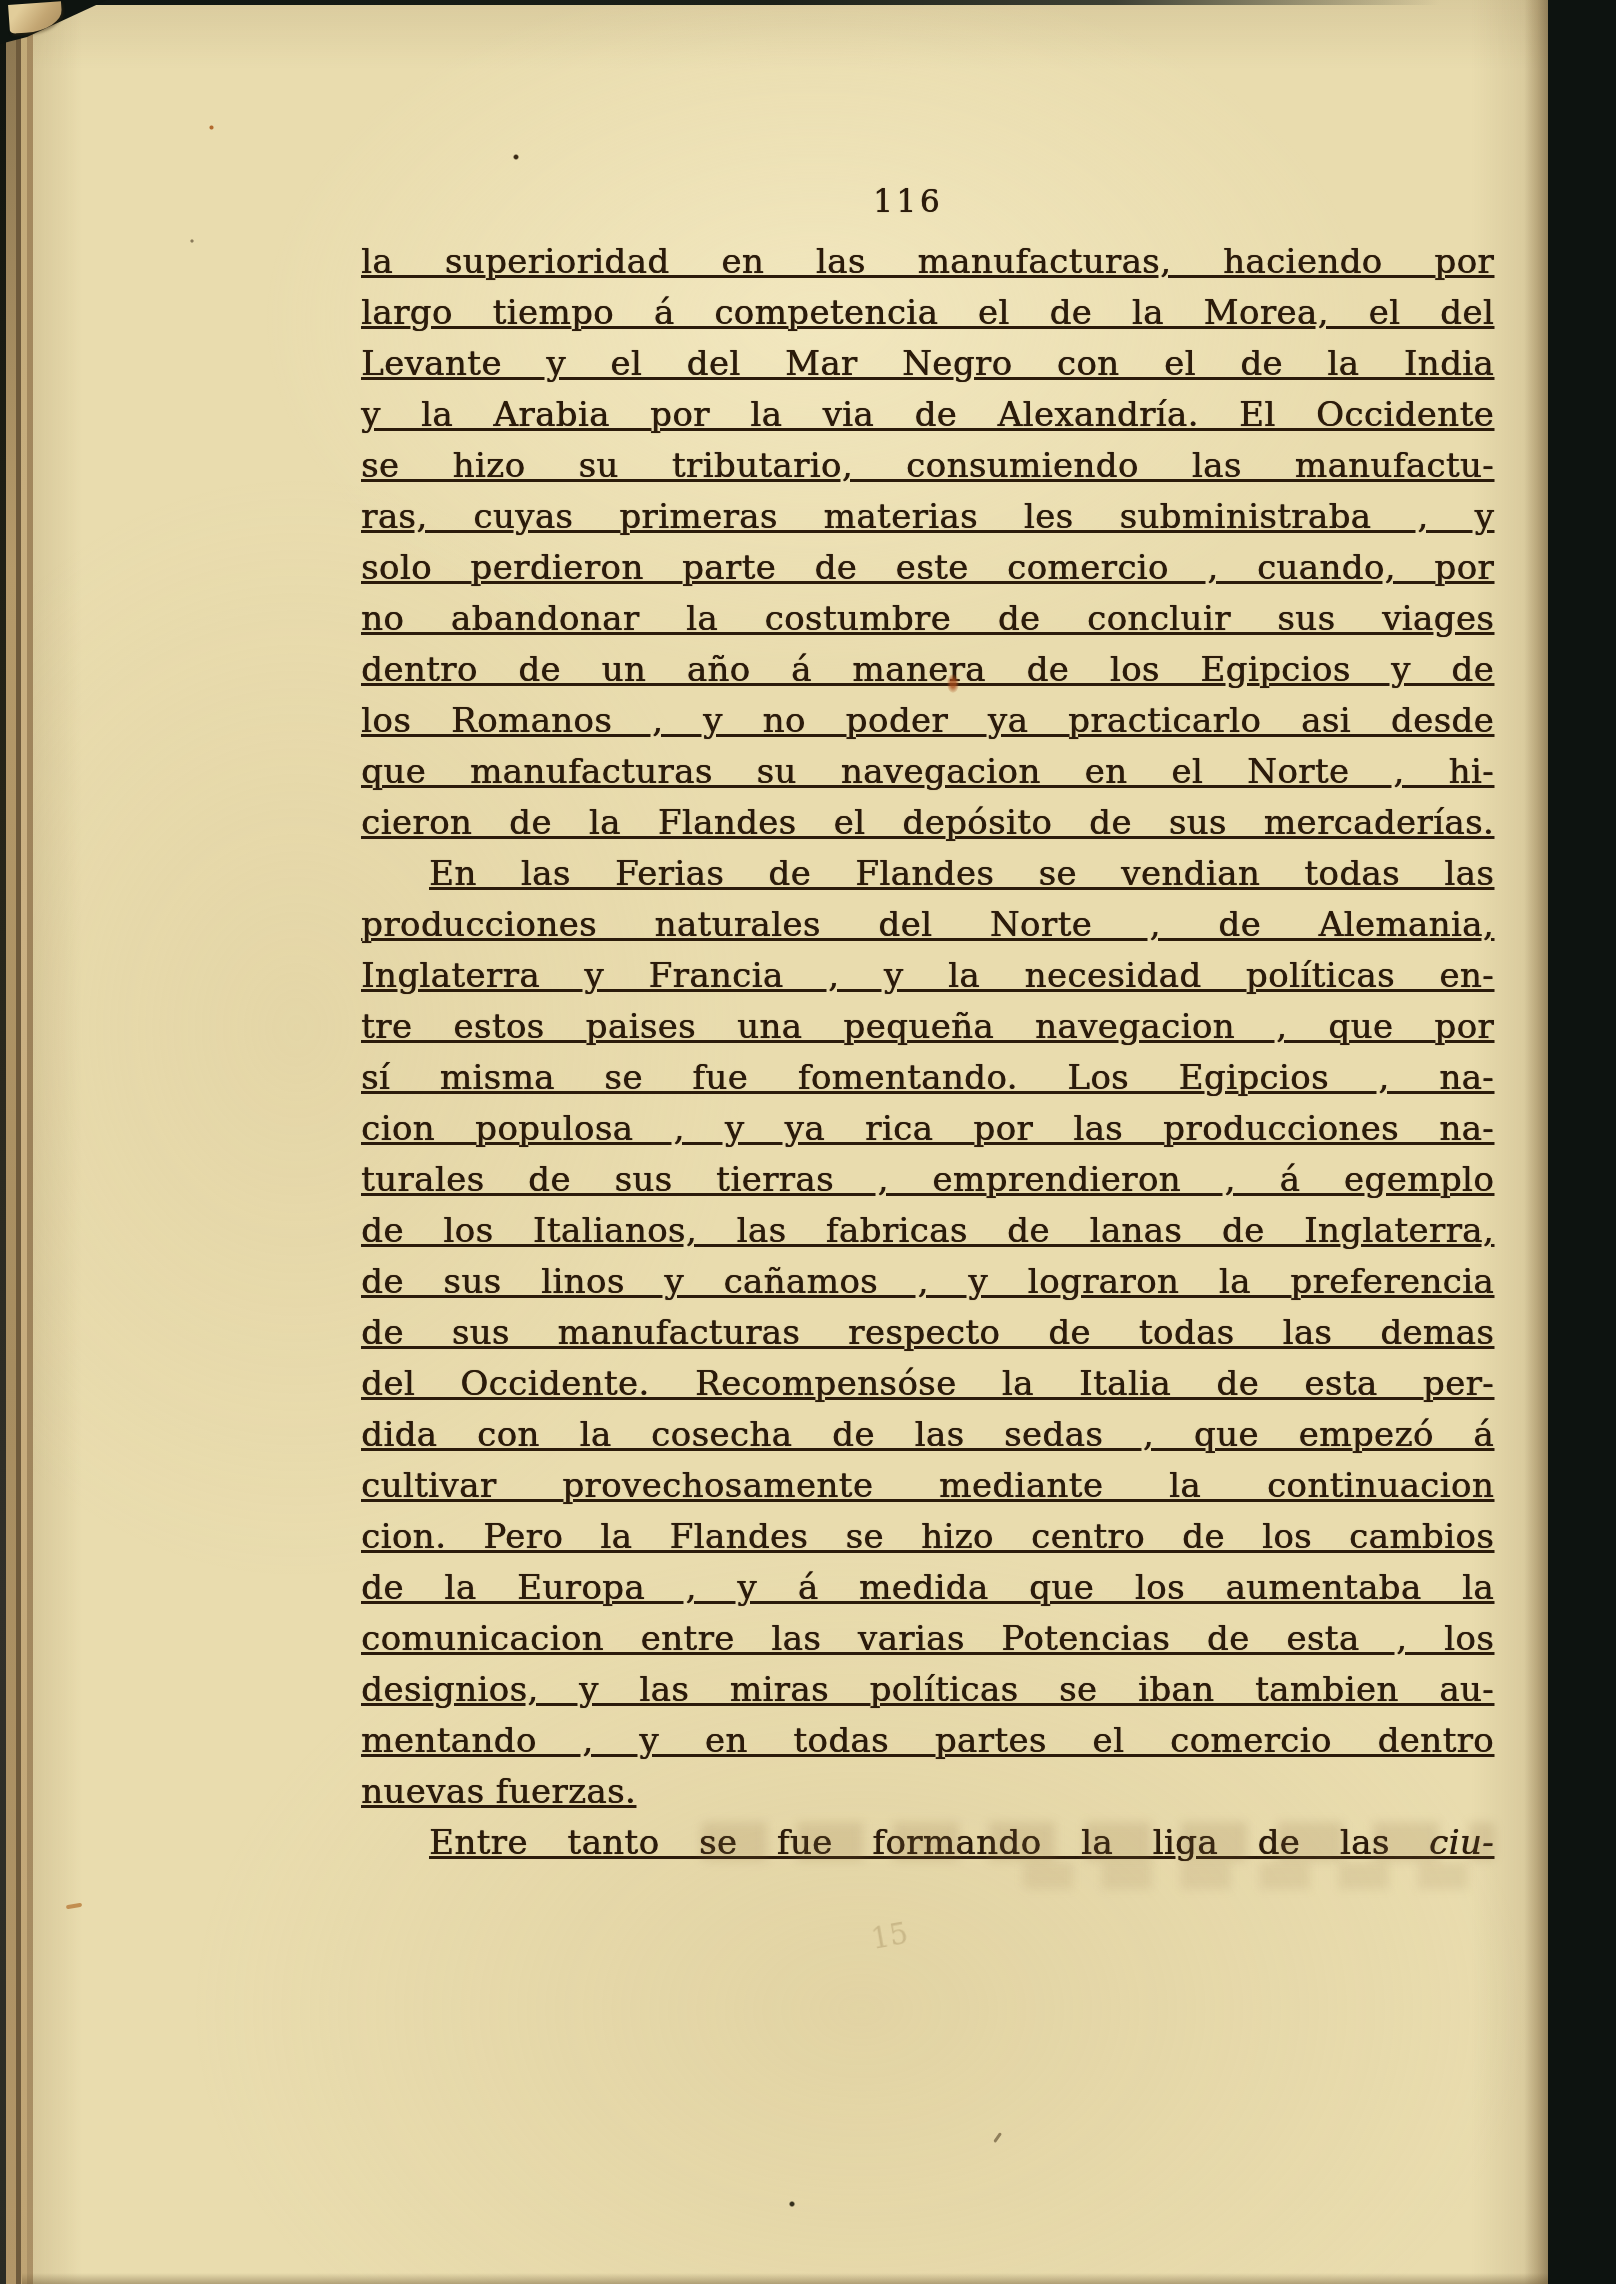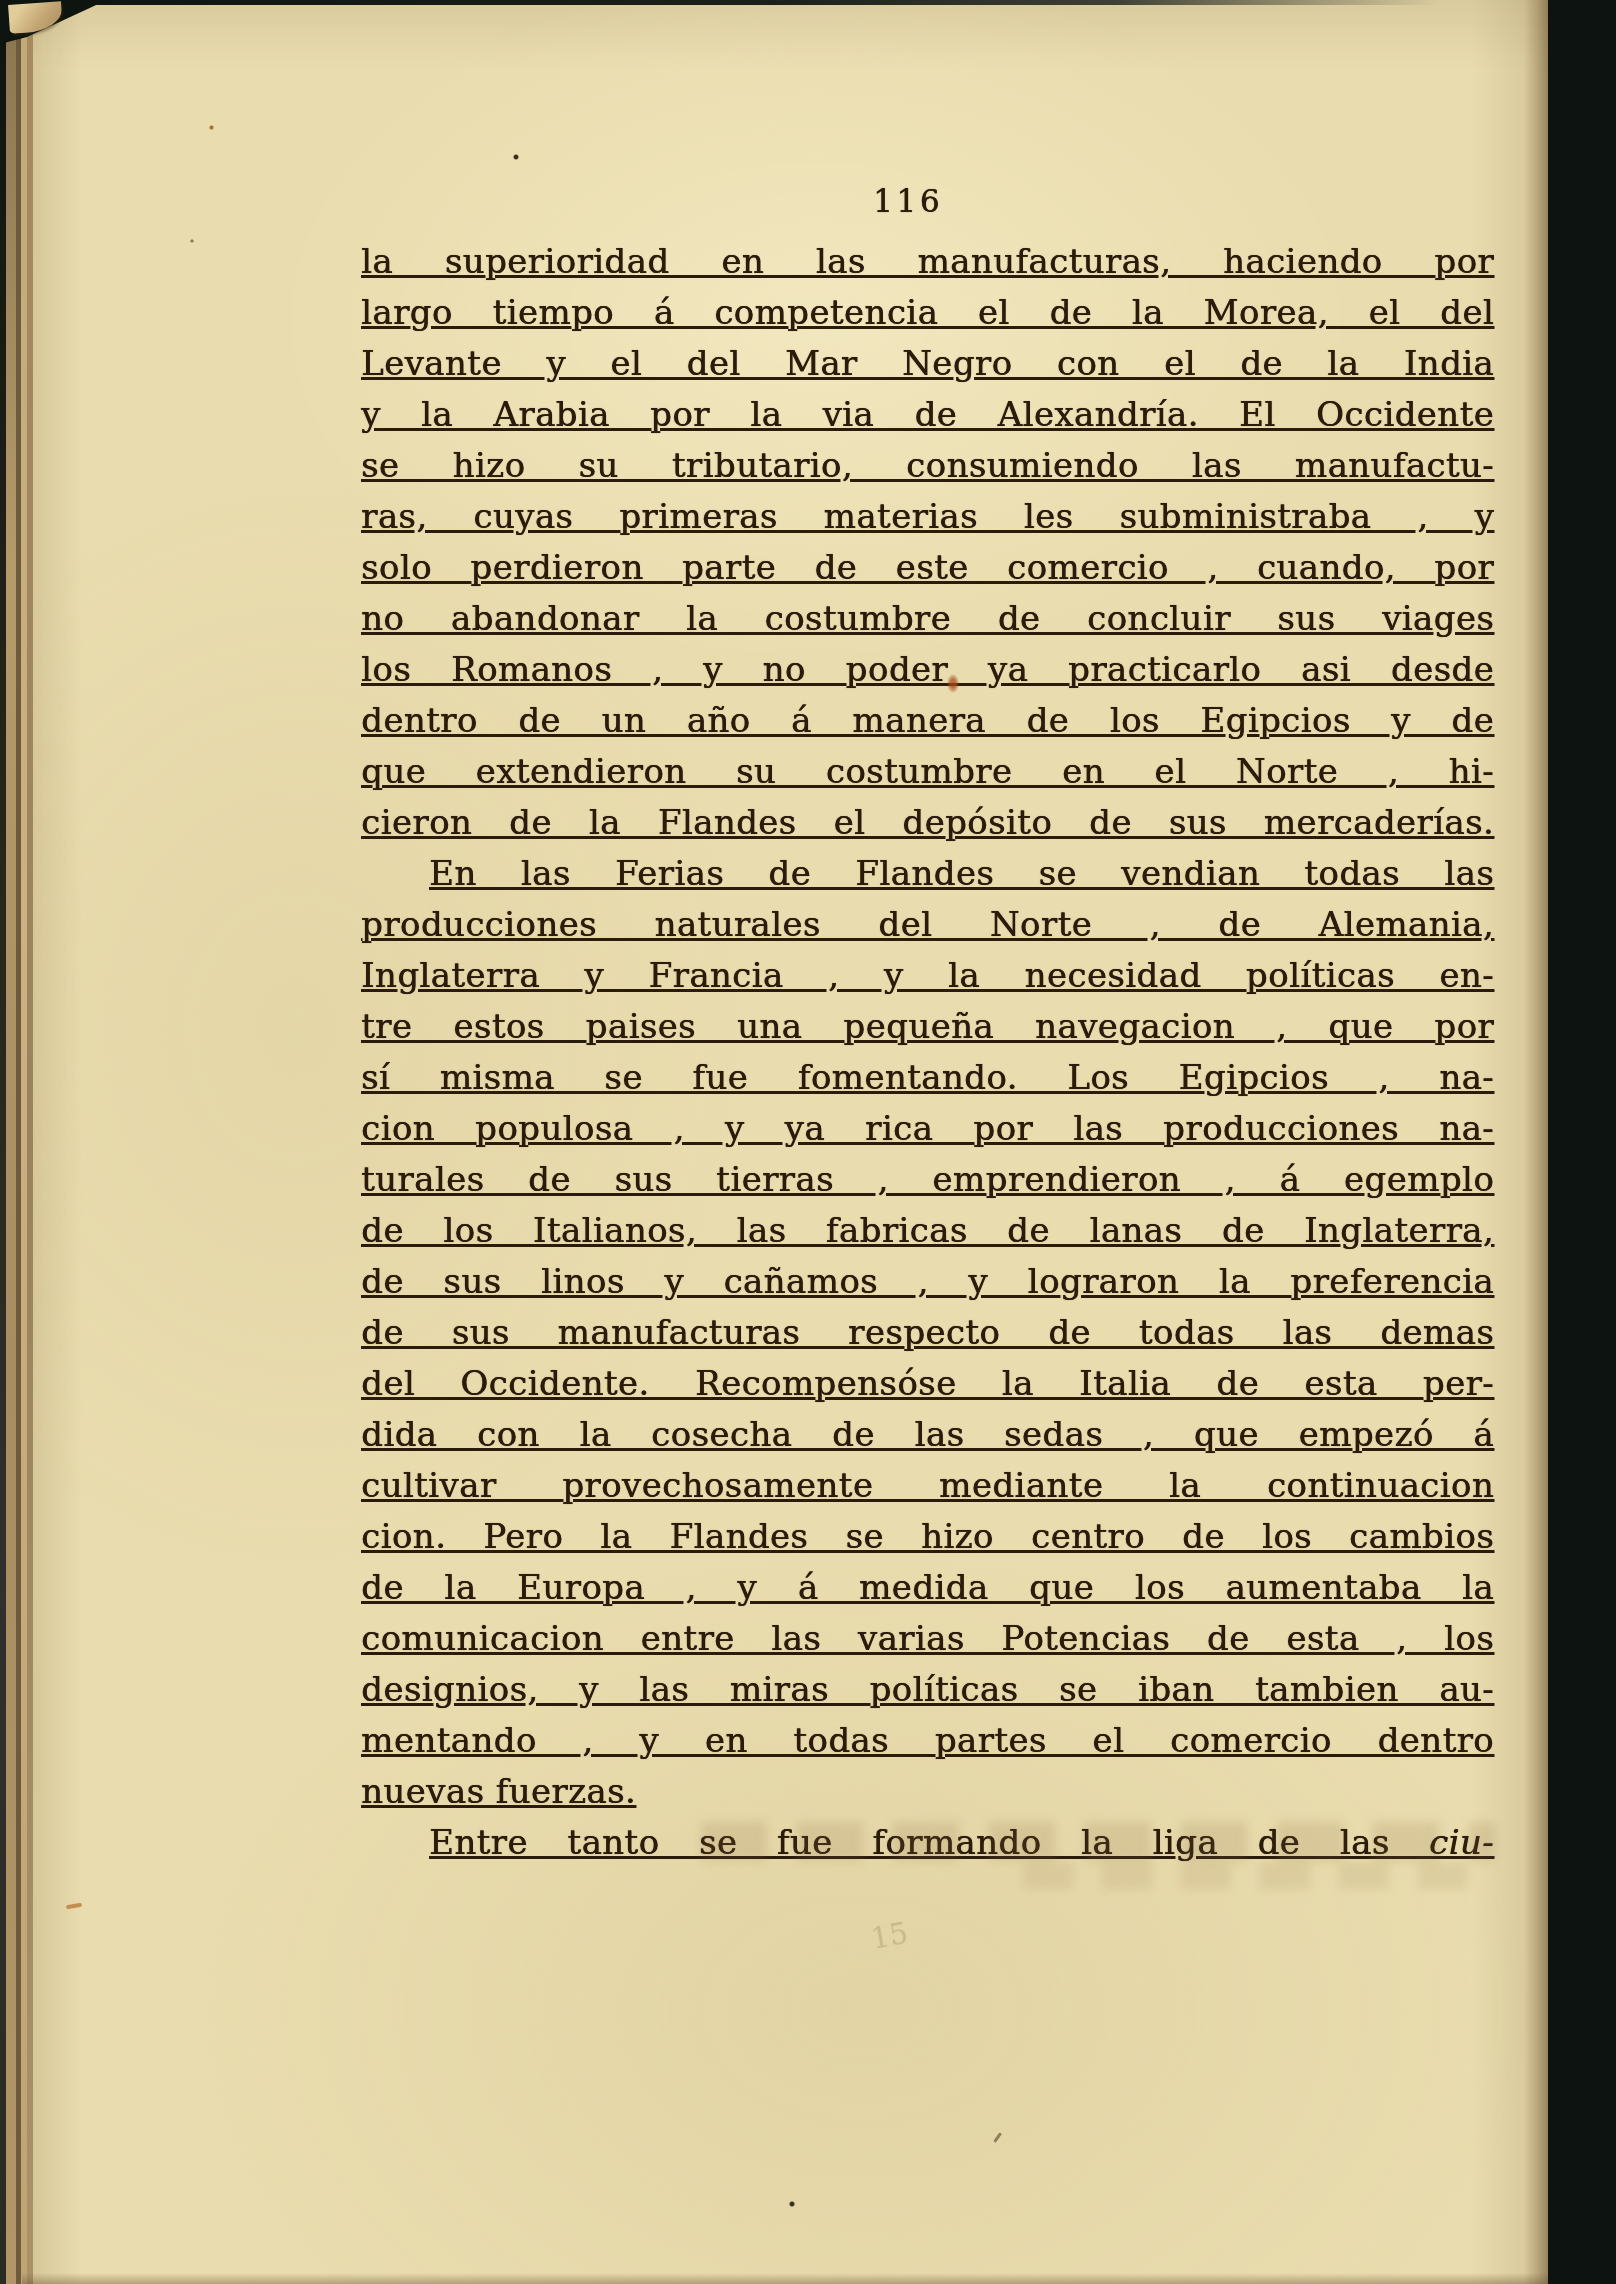--- a/index.html
+++ b/index.html
@@ -110,23 +110,23 @@
 
   <div class="text-block">
       <div class="line">la superioridad en las manufacturas, haciendo por</div>
       <div class="line">largo tiempo á competencia el de la Morea, el del</div>
       <div class="line">Levante y el del Mar Negro con el de la India</div>
       <div class="line">y la Arabia por la via de Alexandría. El Occidente</div>
       <div class="line">se hizo su tributario, consumiendo las manufactu-</div>
       <div class="line">ras, cuyas primeras materias les subministraba , y</div>
       <div class="line">solo perdieron parte de este comercio , cuando, por</div>
       <div class="line">no abandonar la costumbre de concluir sus viages</div>
+      <div class="line">dentro de un año á manera de los Egipcios y de</div>
       <div class="line">los Romanos , y no poder ya practicarlo asi desde</div>
-      <div class="line">dentro de un año á manera de los Egipcios y de</div>
-      <div class="line">que extendieron su costumbre en el Norte , hi-</div>
+      <div class="line">que manufacturas su navegacion en el Norte , hi-</div>
       <div class="line">cieron de la Flandes el depósito de sus mercaderías.</div>
       <div class="line indent">En las Ferias de Flandes se vendian todas las</div>
       <div class="line">producciones naturales del Norte , de Alemania,</div>
       <div class="line">Inglaterra y Francia , y la necesidad políticas en-</div>
       <div class="line">tre estos paises una pequeña navegacion , que por</div>
       <div class="line">sí misma se fue fomentando. Los Egipcios , na-</div>
       <div class="line">cion populosa , y ya rica por las producciones na-</div>
       <div class="line">turales de sus tierras , emprendieron , á egemplo</div>
       <div class="line">de los Italianos, las fabricas de lanas de Inglaterra,</div>
       <div class="line">de sus linos y cañamos , y lograron la preferencia</div>

